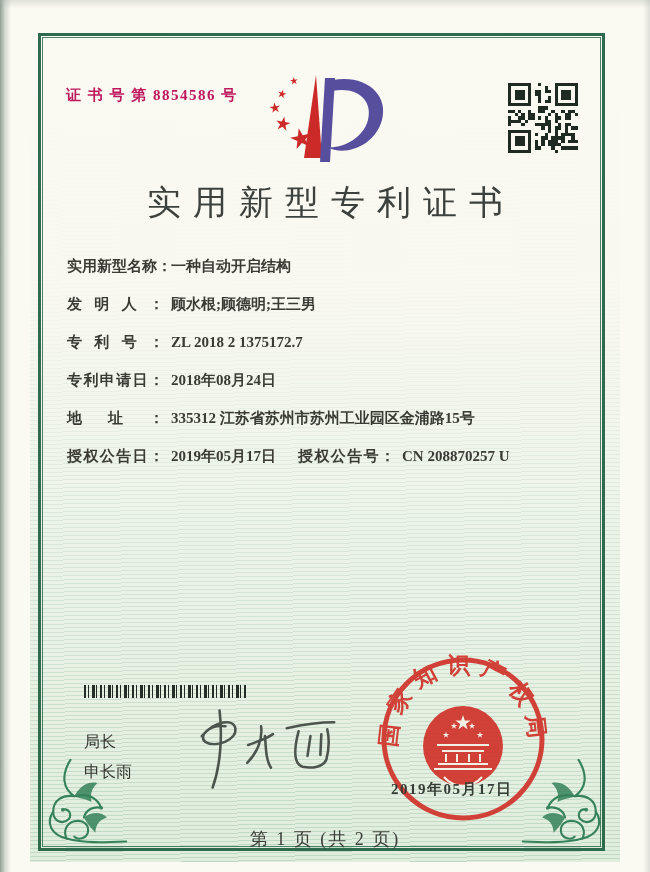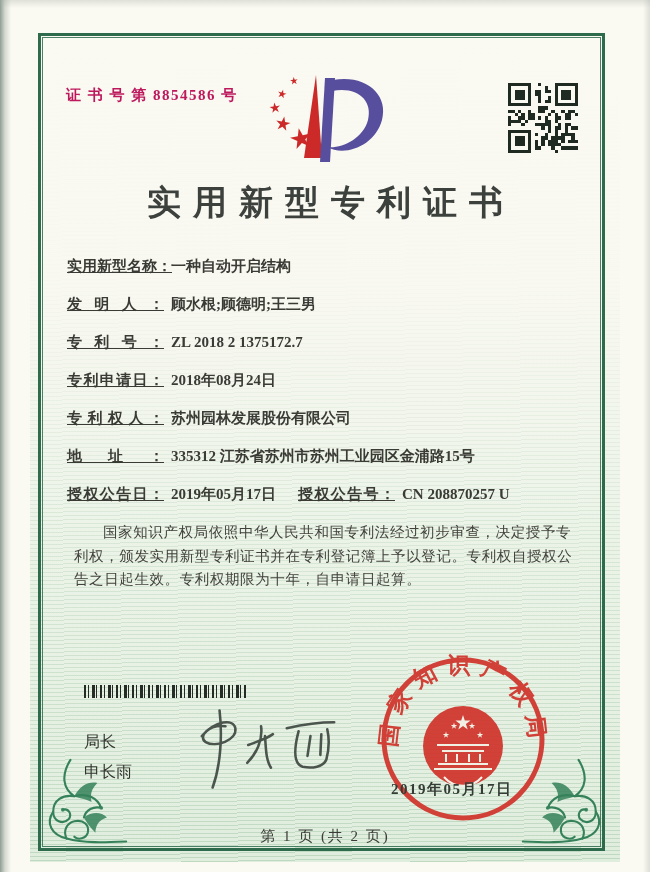--- a/index.html
+++ b/index.html
@@ -37,26 +37,26 @@
   .frame{position:absolute;left:38px;top:33px;width:567px;height:818px;
     border:3px solid var(--border-green);}
   .frame-inner{position:absolute;inset:1px;border:1px solid var(--border-green);opacity:.85;}
 
   .cert-no{position:absolute;left:66px;top:86px;font-size:15px;letter-spacing:1.5px;
     color:#be185d;font-weight:600;}
   .logo{position:absolute;left:261px;top:68px;width:140px;height:105px;}
   .qr{position:absolute;left:508px;top:83px;width:70px;height:70px;}
 
   .title{position:absolute;left:0;right:0;top:180px;text-align:center;
-    font-size:34px;font-weight:700;letter-spacing:12px;text-indent:12px;color:#3d413d;}
+    font-size:34px;font-weight:400;letter-spacing:12px;text-indent:12px;color:#3d413d;}
 
   .fields{position:absolute;left:67px;top:256px;width:490px;}
   .field-row{line-height:20px;margin-bottom:18px;white-space:nowrap;}
   .label{display:inline-block;width:97px;text-align:justify;text-align-last:justify;
-    font-size:15px;font-weight:600;color:#3a3b35;vertical-align:top;text-decoration:underline;}
+    font-size:15px;font-weight:600;color:#3a3b35;vertical-align:top;}
   .value{font-size:15px;font-weight:600;color:#3a3b35;margin-left:7px;white-space:pre;}
   .pair2{margin-left:22px;}
 
   .paragraphs{position:absolute;left:74px;top:521px;width:503px;
     font-size:14.5px;line-height:23.5px;color:#42423c;font-weight:500;}
   .paragraphs p{text-indent:2em;letter-spacing:.6px;}
 
   .barcode{position:absolute;left:84px;top:685px;width:162px;height:13px;
     background:repeating-linear-gradient(90deg,
       #252b25 0 2px,transparent 2px 4px,
@@ -66,21 +66,21 @@
 
   .signer{position:absolute;left:84px;top:727px;font-size:16px;line-height:30px;
     font-weight:400;color:#32342e;}
   .signature{position:absolute;left:182px;top:698px;width:168px;height:100px;}
 
   .seal{position:absolute;left:374px;top:650px;width:178px;height:178px;}
   .seal-date{position:absolute;left:391px;top:780px;font-size:15px;font-weight:600;
     letter-spacing:1.5px;color:#343c35;z-index:3;}
 
   .footer{position:absolute;left:0;right:0;top:827px;text-align:center;
-    font-size:15px;letter-spacing:2px;color:#3b3c37;font-weight:500;}
+    font-size:18px;letter-spacing:2px;color:#3b3c37;font-weight:500;}
 
   .ornament{position:absolute;top:756px;width:96px;height:96px;}
   .ornament.left{left:34px;}
   .ornament.right{left:519px;transform:scaleX(-1);}
 </style>
 </head>
 <body>
 
 <div class="edge-left"></div>
 <div class="edge-top"></div>
@@ -236,32 +236,28 @@
   <div class="field-row">
     <span class="label">发明人：</span><span class="value">顾水根;顾德明;王三男</span>
   </div>
   <div class="field-row">
     <span class="label">专利号：</span><span class="value">ZL 2018 2 1375172.7</span>
   </div>
   <div class="field-row">
     <span class="label">专利申请日：</span><span class="value">2018年08月24日</span>
   </div>
   <div class="field-row">
-    <span class="label">专利权人：</span><span class="value">苏州园林发展股份有限公司</span>
-  </div>
-  <div class="field-row">
     <span class="label">地址：</span><span class="value">335312 江苏省苏州市苏州工业园区金浦路15号</span>
   </div>
   <div class="field-row">
     <span class="label">授权公告日：</span><span class="value">2019年05月17日</span><span class="pair2"></span><span class="label">授权公告号：</span><span class="value">CN 208870257 U</span>
   </div>
 </div>
 
 <div class="paragraphs">
-  <p>国家知识产权局依照中华人民共和国专利法经过初步审查，决定授予专利权，颁发实用新型专利证书并在专利登记簿上予以登记。专利权自授权公告之日起生效。专利权期限为十年，自申请日起算。</p>
 </div>
 
 <div class="barcode"></div>
 
 <div class="signer">
   <div>局长</div>
   <div>申长雨</div>
 </div>
 
 <svg class="signature" viewBox="0 0 170 100" aria-hidden="true">

